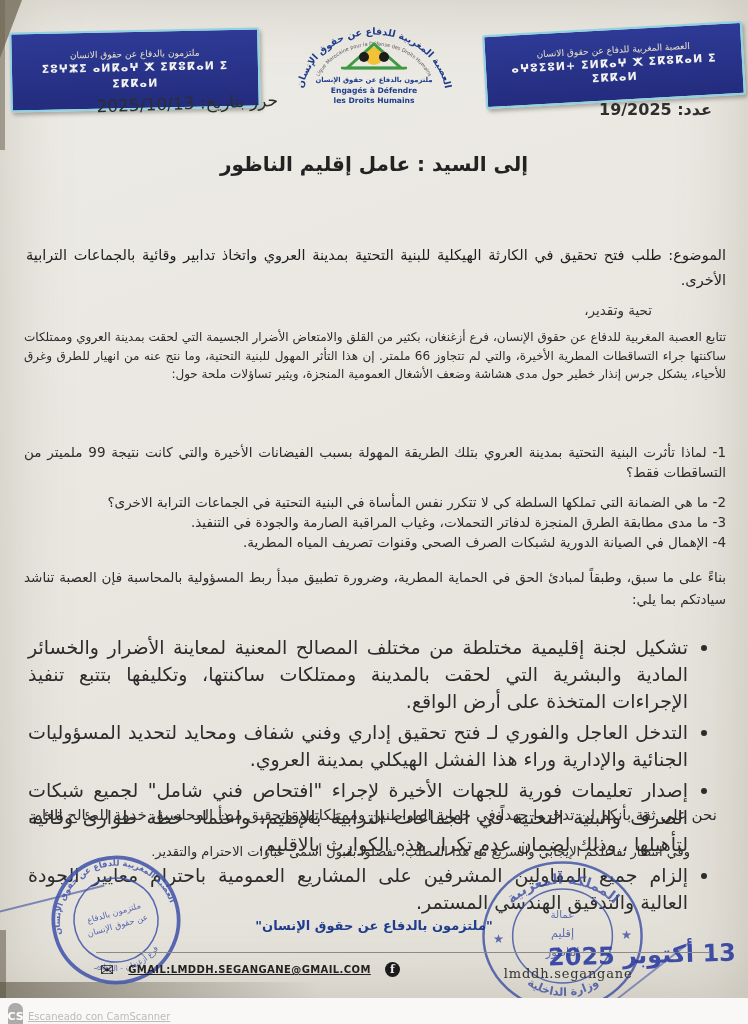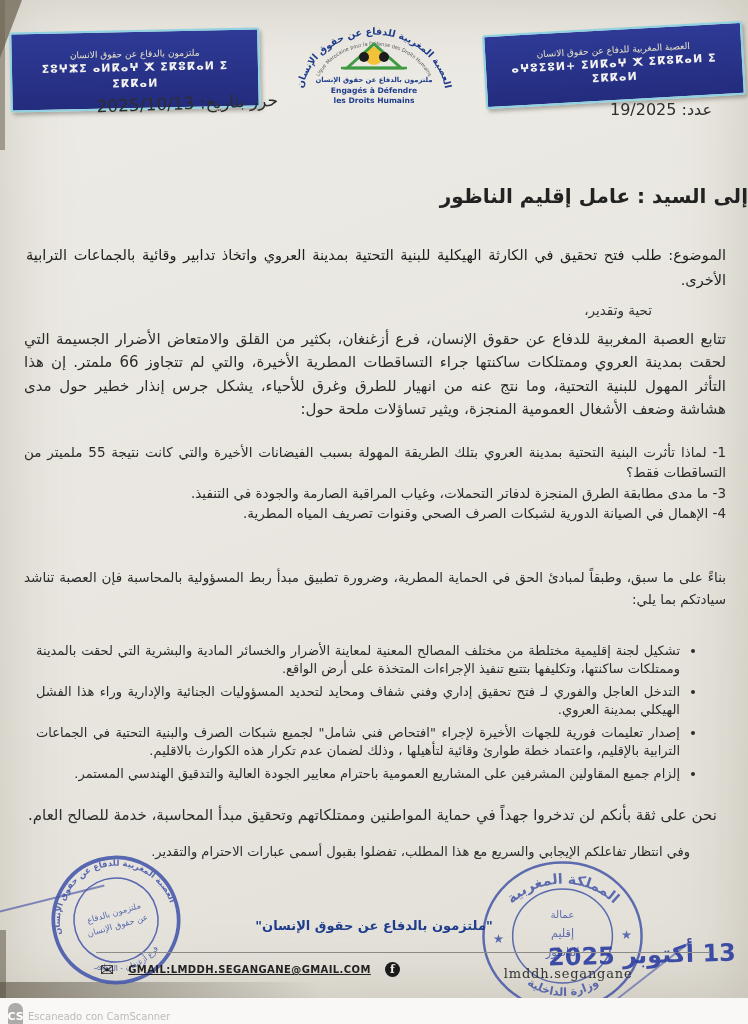--- a/index.html
+++ b/index.html
@@ -19,40 +19,40 @@
     border:2px solid #8fd2e2;border-radius:3px;color:#fff;text-align:center;
     display:flex;flex-direction:column;justify-content:center;gap:2px;
     box-shadow:2px 3px 4px rgba(60,60,50,.35);}
   .banner .b-ar{font-size:9px;color:#e8e4c9;letter-spacing:.5px;}
   .banner .b-tf{font-size:11px;font-weight:bold;color:#f2f2ef;letter-spacing:1px;line-height:1.25;}
   .banner-left{left:10px;top:30px;width:246px;height:76px;transform:rotate(-1.2deg);}
   .banner-right{left:484px;top:28px;width:256px;height:70px;transform:rotate(-3.2deg);}
 
   .hdr-date{position:absolute;left:48px;top:94px;width:230px;font-size:17px;color:#2e2e2e;
     direction:rtl;transform:rotate(-2deg);}
-  .hdr-num{position:absolute;right:36px;top:100px;font-size:16px;color:#2e2e2e;direction:rtl;}
+  .hdr-num{position:absolute;right:36px;top:100px;font-size:16px;color:#2e2e2e;direction:rtl;font-weight:bold;}
 
   .logo{position:absolute;left:279px;top:8px;width:190px;height:100px;}
 
   
   .ar{direction:rtl;unicode-bidi:embed;}
-  .recipient{position:absolute;top:152px;left:0;width:100%;
-    font-size:20px;font-weight:bold;color:#222;margin-top:32px;}
+  .recipient{position:absolute;top:152px;left:0;width:100%;text-align:center;
+    font-size:20px;font-weight:bold;color:#222;}
   .subject{position:absolute;top:243px;left:26px;right:22px;font-size:14.5px;font-weight:normal;
     color:#1e1e1e;text-align:justify;line-height:1.75;}
   .greeting{position:absolute;top:302px;right:96px;font-size:13.5px;color:#333;margin-left:15px;}
-  .intro{position:absolute;top:328px;left:24px;right:22px;font-size:15px;color:#2c2c2c;
+  .intro{position:absolute;top:328px;left:24px;right:22px;font-size:12px;color:#2c2c2c;
     text-align:justify;line-height:1.55;}
   .questions{position:absolute;top:442px;left:24px;right:22px;font-size:13.5px;color:#2c2c2c;
     line-height:1.5;text-align:justify;}
   .questions .q2{margin-top:9px;}
   .transition{position:absolute;top:567px;left:24px;right:22px;font-size:13.5px;color:#2c2c2c;
     text-align:justify;line-height:1.6;}
-  ul.demands{position:absolute;top:630px;left:24px;right:30px;margin:12px;padding:0 26px 0 0;
-    font-size:13px;color:#2c2c2c;line-height:1.42;text-align:justify;}
+  ul.demands{position:absolute;top:630px;left:24px;right:30px;margin:4px;padding:0 26px 0 0;
+    font-size:19px;color:#2c2c2c;line-height:1.42;text-align:justify;}
   ul.demands li{margin-bottom:4px;}
   .closing1{position:absolute;top:806px;left:28px;right:30px;font-size:15px;color:#2c2c2c;
     text-align:left;}
   .closing2{position:absolute;top:844px;left:30px;right:58px;font-size:13px;color:#2c2c2c;
     text-align:right;}
 
   
   .stamp-league{position:absolute;left:46px;top:850px;width:140px;height:140px;
     transform:rotate(-16deg);opacity:.88;}
   .stamp-official{position:absolute;left:474px;top:856px;width:178px;height:160px;opacity:.82;}
@@ -75,21 +75,21 @@
     font-size:11px;font-weight:bold;align-items:center;justify-content:center;
     font-family:"DejaVu Serif","Liberation Serif",serif;}
   .fbname{font-size:13px;color:#333;letter-spacing:.8px;margin-left:90px;
     font-family:"DejaVu Serif","Liberation Serif",serif;margin-top:8px;}
 
   
   .scan-strip{position:absolute;left:0;top:998px;width:748px;height:26px;background:#f9f8f6;}
   .wm{position:absolute;left:8px;top:5px;display:flex;align-items:center;gap:5px;}
   .wm-box{width:15px;height:27px;background:#adabaa;color:#fff;font-size:11px;font-weight:bold;
     display:flex;align-items:center;justify-content:center;border-radius:7px;}
-  .wm-text{font-size:10px;color:#bdbbb8;}
+  .wm-text{font-size:10px;color:#bdbbb8;text-decoration:underline;}
 </style>
 </head>
 <body>
 
 <div class="page">
 
   <div class="edge-tl"></div>
   <div class="edge-l"></div>
   <div class="edge-bl"></div>
   <div class="edge-lb"></div>
@@ -130,21 +130,22 @@
 
   <div class="hdr-date ar">حرر بتاريخ: 2025/10/13</div>
   <div class="hdr-num ar">عدد: 19/2025</div>
 
   <div class="recipient ar">إلى السيد : عامل إقليم الناظور</div>
   <div class="subject ar">الموضوع: طلب فتح تحقيق في الكارثة الهيكلية للبنية التحتية بمدينة العروي واتخاذ تدابير وقائية بالجماعات الترابية الأخرى.</div>
   <div class="greeting ar">تحية وتقدير،</div>
   <div class="intro ar">تتابع العصبة المغربية للدفاع عن حقوق الإنسان، فرع أزغنغان، بكثير من القلق والامتعاض الأضرار الجسيمة التي لحقت بمدينة العروي وممتلكات ساكنتها جراء التساقطات المطرية الأخيرة، والتي لم تتجاوز 66 ملمتر. إن هذا التأثر المهول للبنية التحتية، وما نتج عنه من انهيار للطرق وغرق للأحياء، يشكل جرس إنذار خطير حول مدى هشاشة وضعف الأشغال العمومية المنجزة، ويثير تساؤلات ملحة حول:</div>
 
   <div class="questions ar">
-    <div>1- لماذا تأثرت البنية التحتية بمدينة العروي بتلك الطريقة المهولة بسبب الفيضانات الأخيرة والتي كانت نتيجة 55 ملميتر من التساقطات فقط؟</div>
+    <div>1- لماذا تأثرت البنية التحتية بمدينة العروي بتلك الطريقة المهولة بسبب الفيضانات الأخيرة والتي كانت نتيجة 99 ملميتر من التساقطات فقط؟</div>
+    <div class="q2">2- ما هي الضمانة التي تملكها السلطة كي لا تتكرر نفس المأساة في البنية التحتية في الجماعات الترابة الاخرى؟</div>
     <div>3- ما مدى مطابقة الطرق المنجزة لدفاتر التحملات، وغياب المراقبة الصارمة والجودة في التنفيذ.</div>
     <div>4- الإهمال في الصيانة الدورية لشبكات الصرف الصحي وقنوات تصريف المياه المطرية.</div>
   </div>
 
   <div class="transition ar">بناءً على ما سبق، وطبقاً لمبادئ الحق في الحماية المطرية، وضرورة تطبيق مبدأ ربط المسؤولية بالمحاسبة فإن العصبة تناشد سيادتكم بما يلي:</div>
 
   <ul class="demands ar">
     <li>تشكيل لجنة إقليمية مختلطة من مختلف المصالح المعنية لمعاينة الأضرار والخسائر المادية والبشرية التي لحقت بالمدينة وممتلكات ساكنتها، وتكليفها بتتبع تنفيذ الإجراءات المتخذة على أرض الواقع.</li>
     <li>التدخل العاجل والفوري لـ فتح تحقيق إداري وفني شفاف ومحايد لتحديد المسؤوليات الجنائية والإدارية وراء هذا الفشل الهيكلي بمدينة العروي.</li>
     <li>إصدار تعليمات فورية للجهات الأخيرة لإجراء "افتحاص فني شامل" لجميع شبكات الصرف والبنية التحتية في الجماعات الترابية بالإقليم، واعتماد خطة طوارئ وقائية لتأهيلها ، وذلك لضمان عدم تكرار هذه الكوارث بالاقليم.</li>

